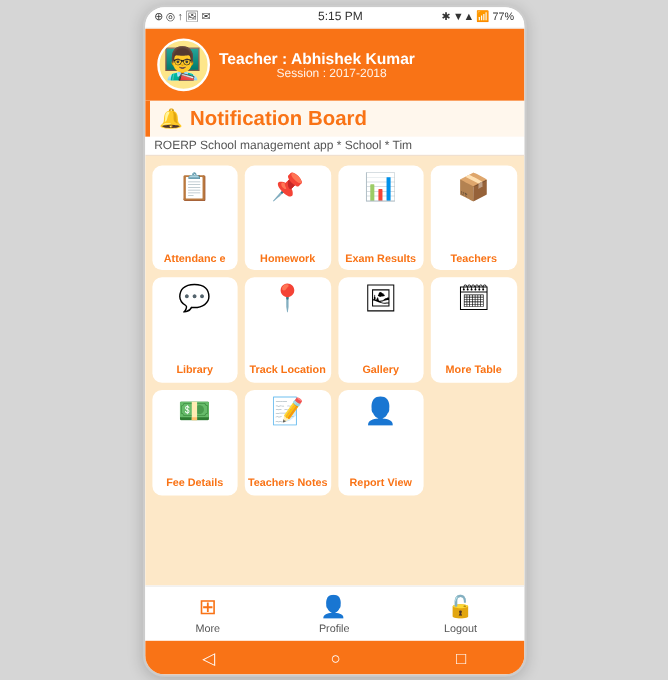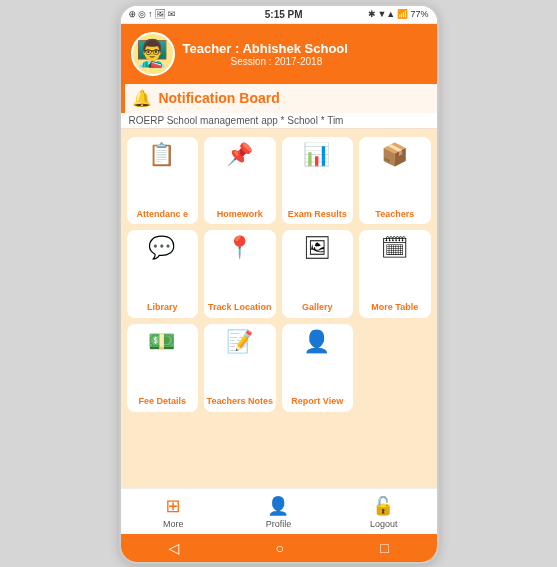--- a/index.html
+++ b/index.html
@@ -36,21 +36,21 @@
       height: 18px;
       border-bottom: 1px solid #eee;
     }
     .status-icons {
       display: flex;
       gap: 2px;
       align-items: center;
       font-size: 9px;
     }
     .status-time {
-      font-weight: bold;
+      font-weight: normal;
       font-size: 10px;
       margin-left: 24px;
     }
     
     .header {
       background: #f97316;
       padding: 8px 10px 8px 10px;
       display: flex;
       align-items: center;
       gap: 8px;
@@ -92,21 +92,21 @@
       gap: 6px;
       margin: 0;
     }
     .notif-icon {
       color: #f97316;
       font-size: 16px;
     }
     .notif-title {
       color: #f97316;
       font-weight: bold;
-      font-size: 14px;
+      font-size: 17px;
     }
     .notif-text {
       color: #555;
       font-size: 10px;
       padding: 2px 24px 2px 8px;
       white-space: nowrap;
       overflow: hidden;
       text-overflow: ellipsis;
       background: #fff;
       border-bottom: 1px solid #f0e0d0;
@@ -218,21 +218,21 @@
           <span>📶</span>
           <span>77%</span>
       </div>
     </div>
 
     <div class="header">
       <div class="avatar-circle">
         <span style="font-size:26px;">👨‍🏫</span>
       </div>
       <div class="header-info">
-        <span class="header-name">Teacher : Abhishek School</span>
+        <span class="header-name">Teacher : Abhishek Kumar</span>
         <span class="header-session">Session : 2017-2018</span>
       </div>
     </div>
 
     <div class="notification-bar">
       <span class="notif-icon">🔔</span>
       <span class="notif-title">Notification Board</span>
     </div>
     <div class="notif-text">ROERP School management app * School * Tim</div>
 

